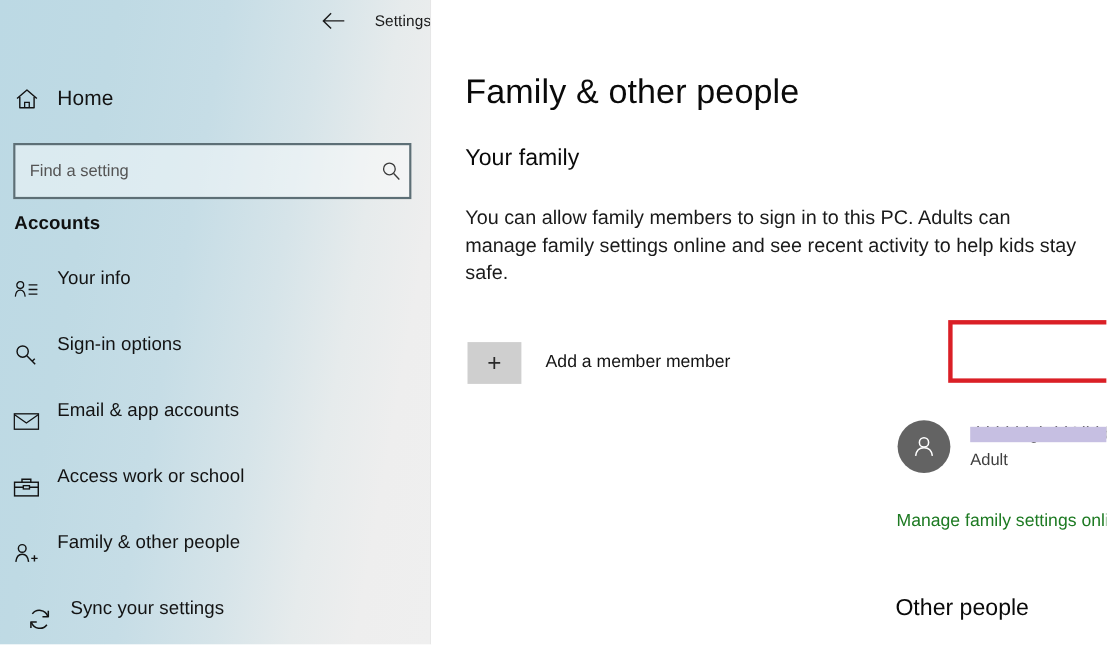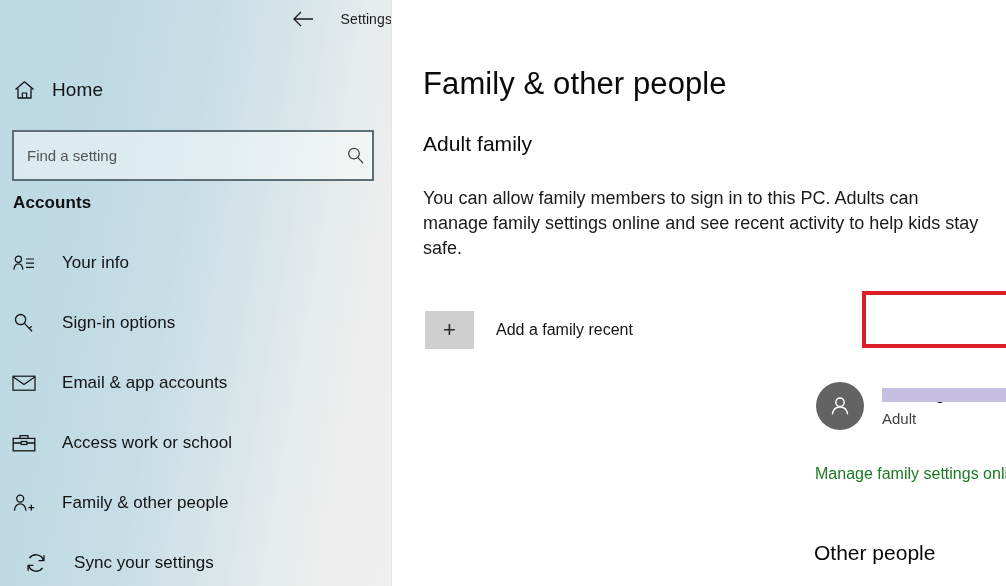--- a/index.html
+++ b/index.html
@@ -155,24 +155,22 @@
   
   .nav {
     position: absolute;
     top: 243px;
     left: 0;
     width: 392px;
   }
   .nav-item {
     height: 40px;
     display: flex;
-    align-items: center;
     cursor: pointer;
     margin-bottom: 20px;
-    gap: 10px;
   }
   .nav-item:last-child { margin-bottom: 0; padding-left: 12px; }
   .nav-icon {
     flex: 0 0 auto;
     width: 44px;
     display: flex;
     align-items: center;
     justify-content: center;
     margin-left: 2px;
   }
@@ -456,29 +454,29 @@
 
     </div>
 
     <div class="sidebar-edge"></div>
   </div>
 
   <div class="main">
 
     <h1 class="page-title">Family &amp; other people</h1>
 
-    <h2 class="subhead">Adult family</h2>
+    <h2 class="subhead">Your family</h2>
 
     <p class="desc">You can allow family members to sign in to this PC. Adults can manage family settings online and see recent activity to help kids stay safe.</p>
 
     <div class="add-row">
       <span class="plus-tile">
         <span class="plus-glyph">+</span>
       </span>
-      <span class="add-label">Add a family recent</span>
+      <span class="add-label">Add a member member</span>
     </div>
 
     <div class="annot-box"></div>
 
     <div class="account-row">
       <span class="avatar">
         <svg width="26" height="26" viewBox="0 0 26 26" aria-hidden="true">
           <circle cx="13" cy="9.2" r="4.2" fill="none" stroke="#ffffff" stroke-width="1.4"></circle>
           <path d="M5.4 21.4 C6 16.4 9.2 14 13 14 C16.8 14 20 16.4 20.6 21.4" fill="none" stroke="#ffffff" stroke-width="1.4"></path>
         </svg>

